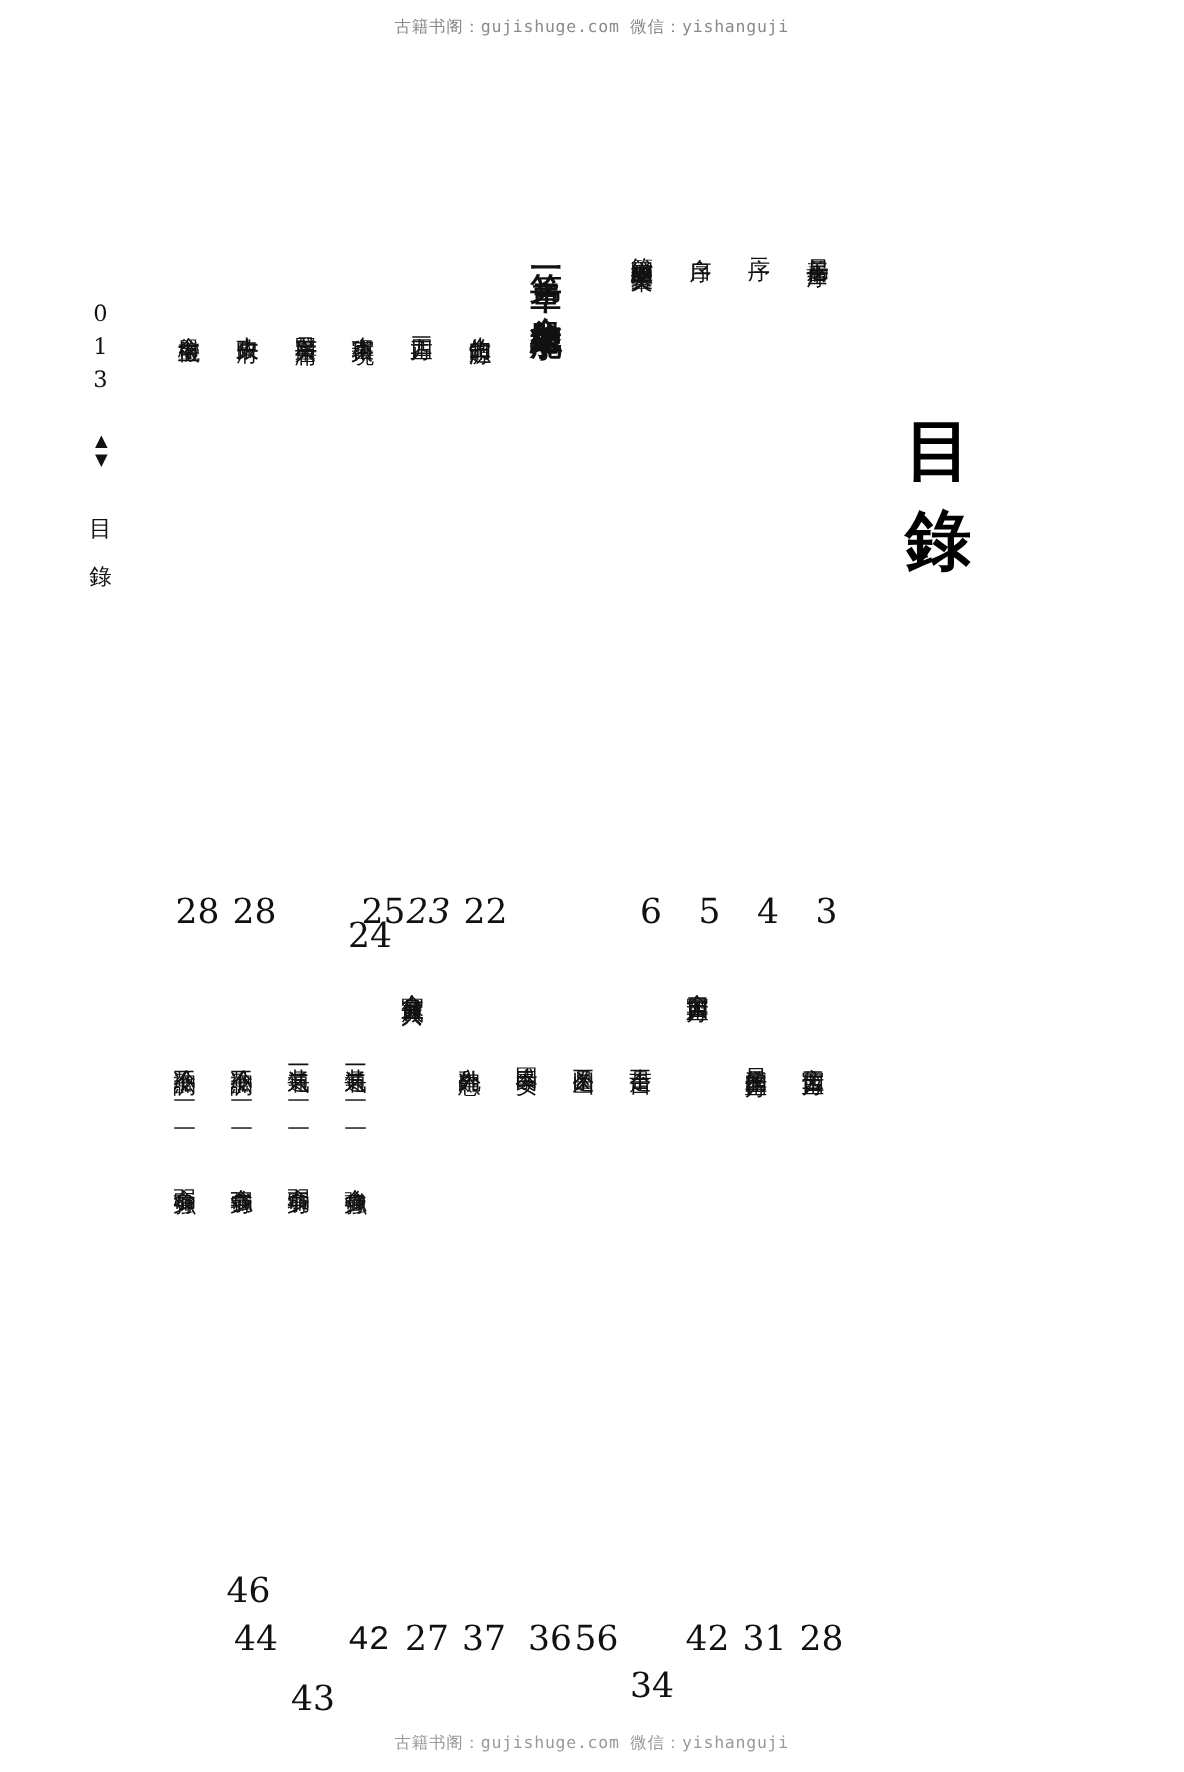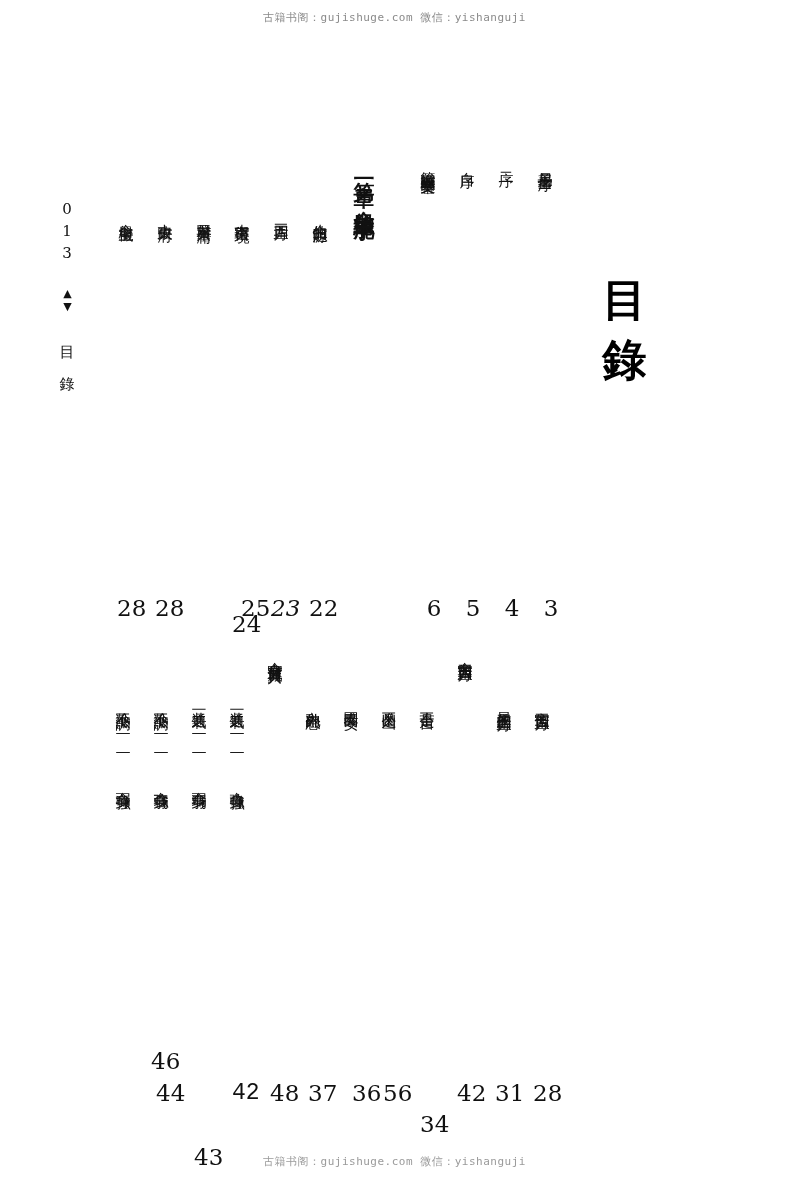--- a/index.html
+++ b/index.html
@@ -171,17 +171,17 @@
 <div class="entry lv2" style="top:700px; left:153px;">冷熱不調 —— 命強身弱</div>
 <div class="entry lv2" style="top:700px; left:115px;">冷熱不調 —— 命弱身強</div>
 
 <div class="pnum" style="top:1080px; left:533px;">28</div>
 <div class="pnum" style="top:1080px; left:495px;">31</div>
 <div class="pnum" style="top:1080px; left:457px;">42</div>
 <div class="pnum" style="top:1080px; left:420px;margin-top:31px;">34</div>
 <div class="pnum" style="top:1080px; left:383px;">56</div>
 <div class="pnum" style="top:1080px; left:352px;">36</div>
 <div class="pnum" style="top:1080px; left:308px;">37</div>
-<div class="pnum" style="top:1080px; left:270px;">48</div>
+<div class="pnum" style="top:1080px; left:270px;">27</div>
 <div class="pnum" style="top:1080px; left:232px;font-family:Liberation Mono, monospace;">42</div>
-<div class="pnum" style="top:1144px; left:194px;text-align:right;">43</div>
+<div class="pnum" style="top:1120px; left:194px;text-align:right;">43</div>
 <div class="pnum" style="top:1080px; left:156px;">44</div>
 <div class="pnum" style="top:1048px; left:118px;margin-left:33px;">46</div>
 
 </body></html>

